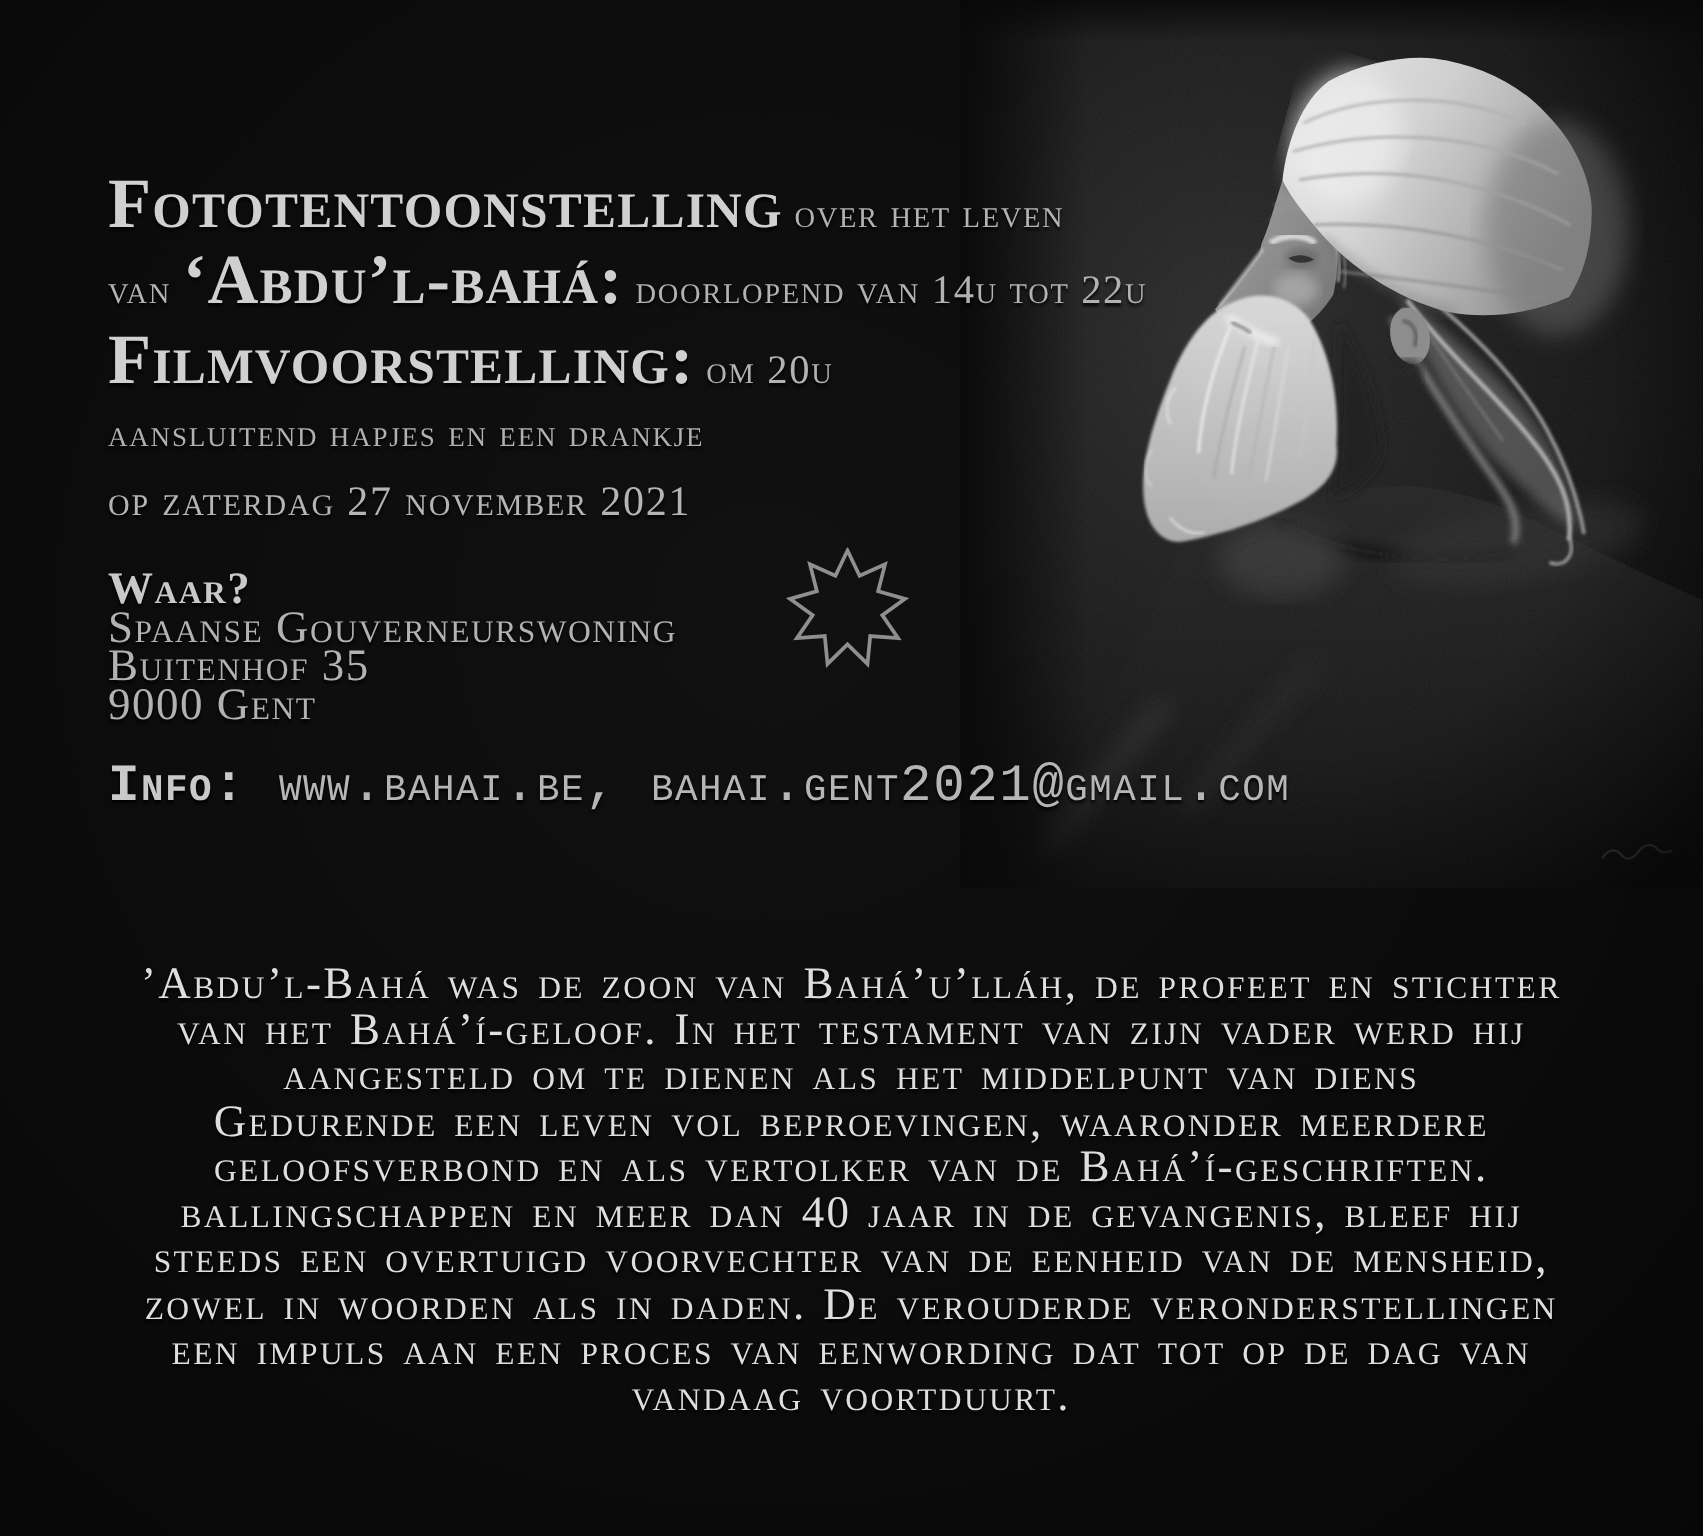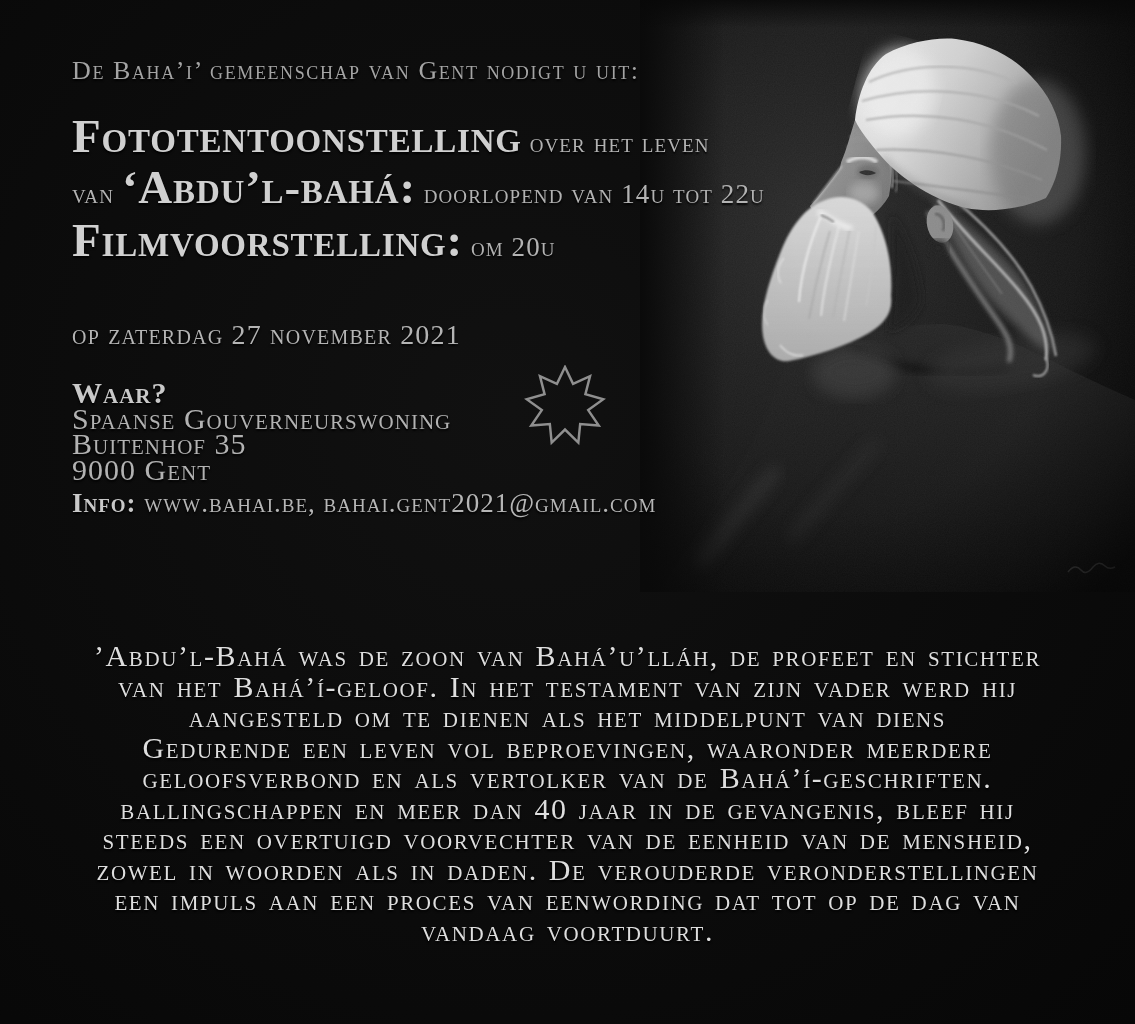--- a/index.html
+++ b/index.html
@@ -14,21 +14,21 @@
   .txt{position:absolute;left:72px;font-variant:small-caps;text-shadow:0 2px 2px rgba(0,0,0,.9);}
   .invite{top:56px;font-size:26px;letter-spacing:1.6px;color:#a4a4a4;}
   .expo{top:116px;line-height:41px;color:#b4b4b4;}
   .film{top:221px;line-height:38px;color:#b4b4b4;}
   .big{font-size:47px;font-weight:bold;color:#d0d0d0;letter-spacing:.8px;}
   .small{font-size:27px;letter-spacing:1.1px;color:#b2b2b2;}
   .sub{font-size:26px;letter-spacing:1.2px;color:#b0b0b0;}
   .date{top:319px;font-size:28px;letter-spacing:1.2px;color:#b4b4b4;}
   .venue{top:380px;font-size:30px;line-height:25.5px;letter-spacing:1px;color:#b2b2b2;}
   .vlabel{font-weight:bold;color:#c9c9c9;}
-  .info{top:488px;font-size:27px;letter-spacing:1px;color:#b6b6b6;}
+  .info{top:504px;font-size:35px;letter-spacing:1px;color:#b6b6b6;font-family:Liberation Mono, monospace;}
   .ilabel{font-weight:bold;color:#c9c9c9;}
   .star{position:absolute;left:524px;top:365px;width:82px;height:82px;}
   .portrait{position:absolute;left:640px;top:0;}
   .bio{
     position:absolute;left:40px;width:1055px;top:641px;
     text-align:center;font-variant:small-caps;
     font-size:30px;line-height:30.5px;
     letter-spacing:1.6px;word-spacing:2px;
     color:#dedede;text-shadow:0 2px 2px rgba(0,0,0,.95);
   }
@@ -160,29 +160,29 @@
     <path d="M 242,158 C 268,184 300,202 330,208" stroke="#6a6a6a" stroke-width="4" fill="none" filter="url(#b4)" opacity="0.6"></path>
 
     <path d="M 428,572 q 7,-9 13,-2 q 5,6 12,-3 q 6,-7 12,-1 q 4,4 10,1" stroke="#7a7a7a" stroke-width="1.5" fill="none" opacity="0.55"></path>
 
     <rect x="0" y="0" width="495" height="592" filter="url(#grain)" opacity="0.8"></rect>
     <rect x="0" y="0" width="495" height="592" fill="url(#vignette)"></rect>
     <rect x="0" y="0" width="85" height="592" fill="url(#leftFade)"></rect>
     <rect x="0" y="0" width="495" height="28" fill="url(#topFade)"></rect>
   </svg>
 
-  <div class="txt invite">De Baha’i’ gemeenschap van Gent nodigt u uit:</div>
 
   <div class="txt expo">
     <div><span class="big">Fototentoonstelling</span><span class="small"> over het leven</span></div>
     <div><span class="small">van </span><span class="big">‘Abdu’l-bahá:</span><span class="small"> doorlopend van 14u tot 22u</span></div>
   </div>
 
   <div class="txt film">
     <div><span class="big">Filmvoorstelling:</span><span class="small"> om 20u</span></div>
+    <div class="sub">aansluitend hapjes en een drankje</div>
   </div>
 
   <div class="txt date">op zaterdag 27 november 2021</div>
 
   <div class="txt venue">
     <div class="vlabel">Waar?</div>
     <div>Spaanse Gouverneurswoning</div>
     <div>Buitenhof 35</div>
     <div>9000 Gent</div>
   </div>

